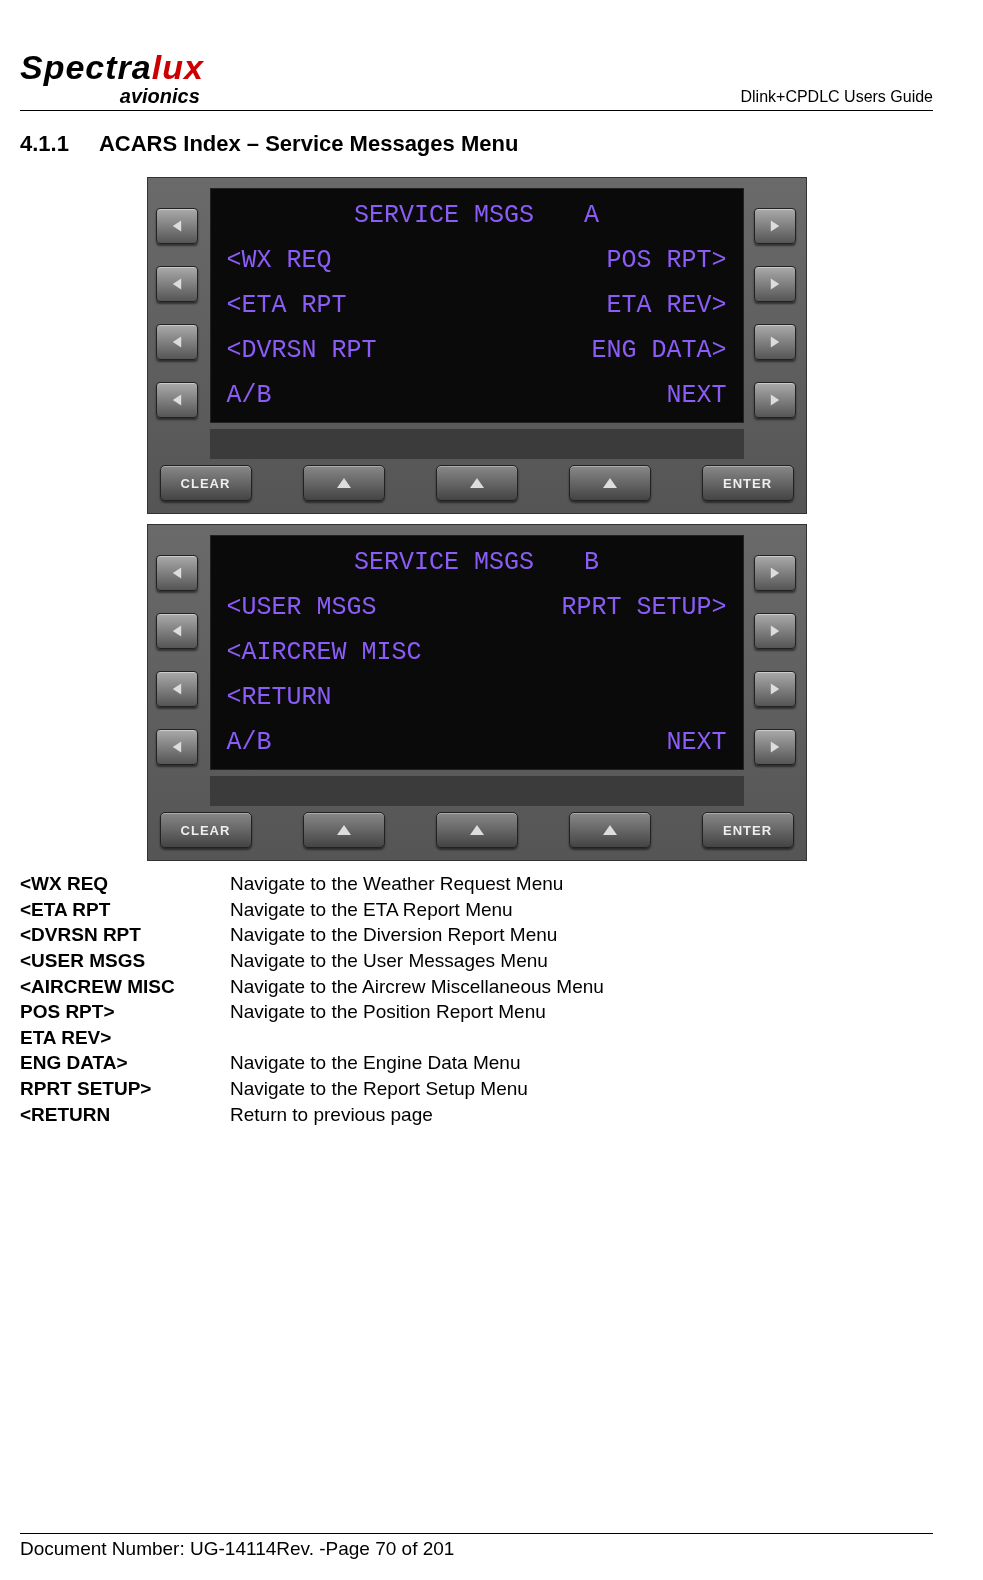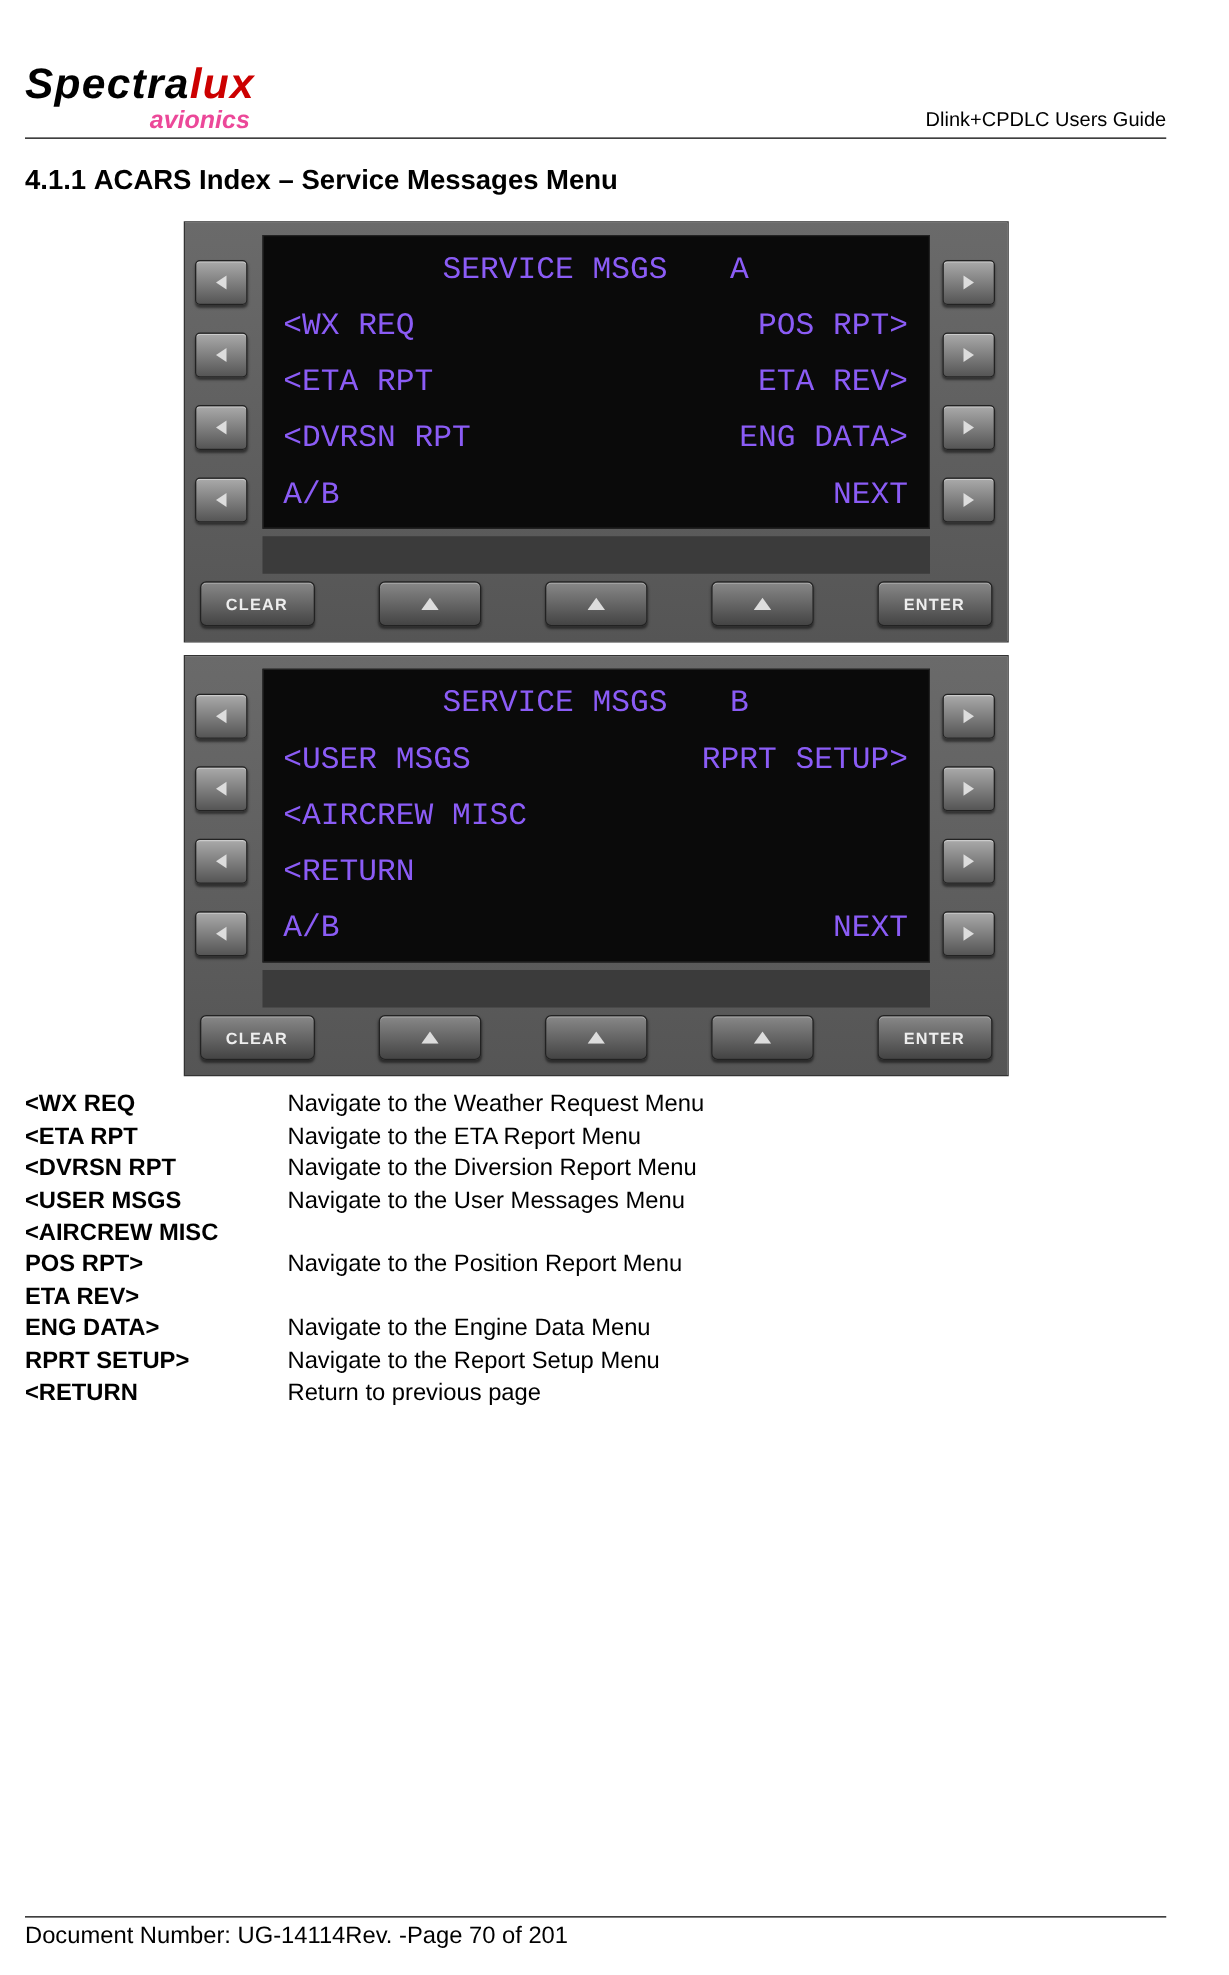--- a/index.html
+++ b/index.html
@@ -35,34 +35,34 @@
     font-style: italic;
     color: #000;
     letter-spacing: 1px;
     margin-top: 40px;
   }
   .logo-top .red { color: #c00; }
   .logo-sub {
     font-size: 20px;
     font-style: italic;
     font-weight: bold;
-    color: #ec4899;
+    color: #000000;
     text-align: right;
     margin-top: 2px;
     padding-right: 4px;
   }
   .guide-name {
     font-size: 16px;
   }
   .section-title {
     font-size: 22px;
     font-weight: bold;
     margin: 10px 0 20px 0;
   }
-  .section-title .num { margin-right: 6px; }
+  .section-title .num { margin-right: 30px; }
   .device-wrap {
     display: flex;
     flex-direction: column;
     align-items: center;
   }
   .device {
     background: linear-gradient(#6a6a6a,#555);
     border: 1px solid #333;
     width: 660px;
     padding: 0;
@@ -375,20 +375,21 @@
     <div class="desc-row">
         <div class="desc-key">&lt;DVRSN RPT</div>
         <div>Navigate to the Diversion Report Menu</div>
       </div>
     <div class="desc-row">
         <div class="desc-key">&lt;USER MSGS</div>
         <div>Navigate to the User Messages Menu</div>
       </div>
     <div class="desc-row">
         <div class="desc-key">&lt;AIRCREW MISC</div>
+        <div>Navigate to the Aircrew Miscellaneous Menu</div>
       </div>
     <div class="desc-row">
         <div class="desc-key">POS RPT&gt;</div>
         <div>Navigate to the Position Report Menu</div>
       </div>
     <div class="desc-row">
         <div class="desc-key">ETA REV&gt;</div>
       </div>
     <div class="desc-row">
         <div class="desc-key">ENG DATA&gt;</div>

